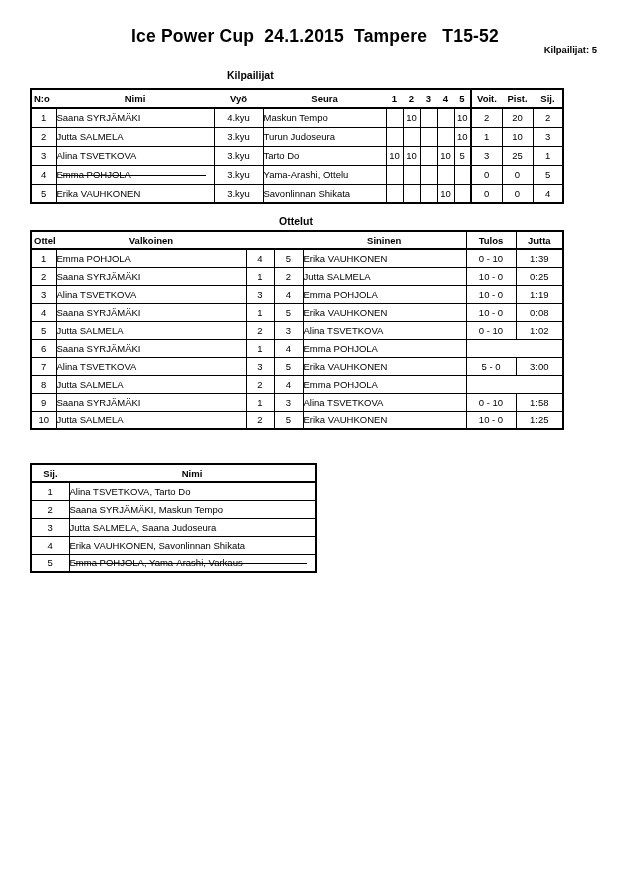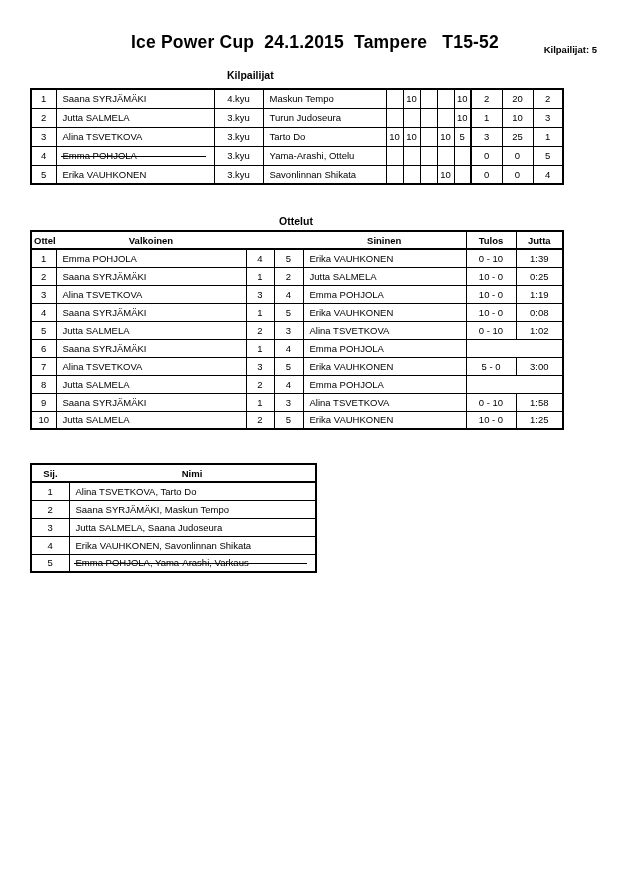--- a/index.html
+++ b/index.html
@@ -1,38 +1,38 @@
 <!DOCTYPE html>
 <html><head>
 <meta charset="utf-8">
 <style>
   html, body { margin:0; padding:0; }
   body {
     width:630px; height:891px; background:#ffffff; color:#000000;
     font-family:"Liberation Sans", sans-serif; position:relative; overflow:hidden;
   }
   .page-title {
-    position:absolute; top:32px; left:0; width:630px; text-align:center;
+    position:absolute; top:26px; left:0; width:630px; text-align:center;
     font-size:17.5px; font-weight:bold; white-space:pre; letter-spacing:0.2px;
   }
   .count-label {
     position:absolute; top:44px; right:33px; font-size:9.5px; font-weight:bold;
   }
   .sec-title { position:absolute; font-size:10.5px; font-weight:bold; white-space:nowrap; }
   #sec-kilpailijat { top:69px; left:227px; }
   #sec-ottelut   { top:215px; left:30px; width:532px; text-align:center; }
   #sec-tulokset  { top:447px; left:30px; width:285px; text-align:center;margin-top:24px; }
 
   table { border-collapse:collapse; table-layout:fixed; position:absolute; background:#fff; }
   table, td { border-color:#000; }
   td { overflow:hidden; white-space:nowrap; font-size:9.5px; padding:0; vertical-align:middle; }
 
   
   .c  { text-align:center; }
-  .l  { text-align:left; padding-left:6px; }
+  .l  { text-align:left; }
   td.hd { border:none; border-bottom:2px solid #000; font-weight:bold; text-align:center; }
   td.hd-left { text-align:left; padding-left:2px; }
 
   
   #t-kilpailijat { left:30px; top:88px; width:532px; border:2px solid #000; }
   #t-kilpailijat tr { height:19px; }
   #t-kilpailijat td.d { border:1px solid #000; }
   #t-kilpailijat td.voit-sep { border-left:2px solid #000 !important; }
   #t-kilpailijat td.hd { border-bottom:2px solid #000; }
   #t-kilpailijat td.hd.voit-sep { border-left:2px solid #000 !important; }
@@ -74,20 +74,34 @@
     <col style="width:17px">
       <col style="width:17px">
       <col style="width:17px">
       <col style="width:17px">
       <col style="width:17px">
     <col style="width:31px">
       <col style="width:31px">
       <col style="width:30px">
   </colgroup>
   <tbody>
+      <tr>
+    <td class="hd hd-left">N:o</td>
+    <td class="hd">Nimi</td>
+    <td class="hd">Vyö</td>
+    <td class="hd">Seura</td>
+    <td class="hd">1</td>
+    <td class="hd">2</td>
+    <td class="hd">3</td>
+    <td class="hd">4</td>
+    <td class="hd">5</td>
+    <td class="hd voit-sep">Voit.</td>
+    <td class="hd">Pist.</td>
+    <td class="hd">Sij.</td>
+  </tr>
   <tr>
     <td class="d c">1</td>
     <td class="d l">Saana SYRJÄMÄKI</td>
     <td class="d c">4.kyu</td>
     <td class="d l">Maskun Tempo</td>
     <td class="d c"></td>
     <td class="d c">10</td>
     <td class="d c"></td>
     <td class="d c"></td>
     <td class="d c">10</td>

